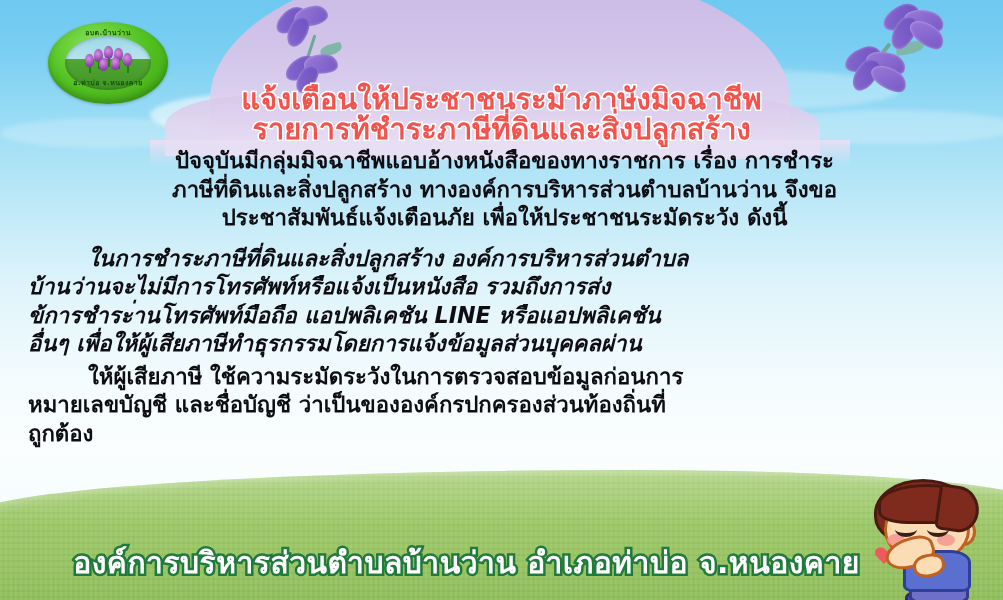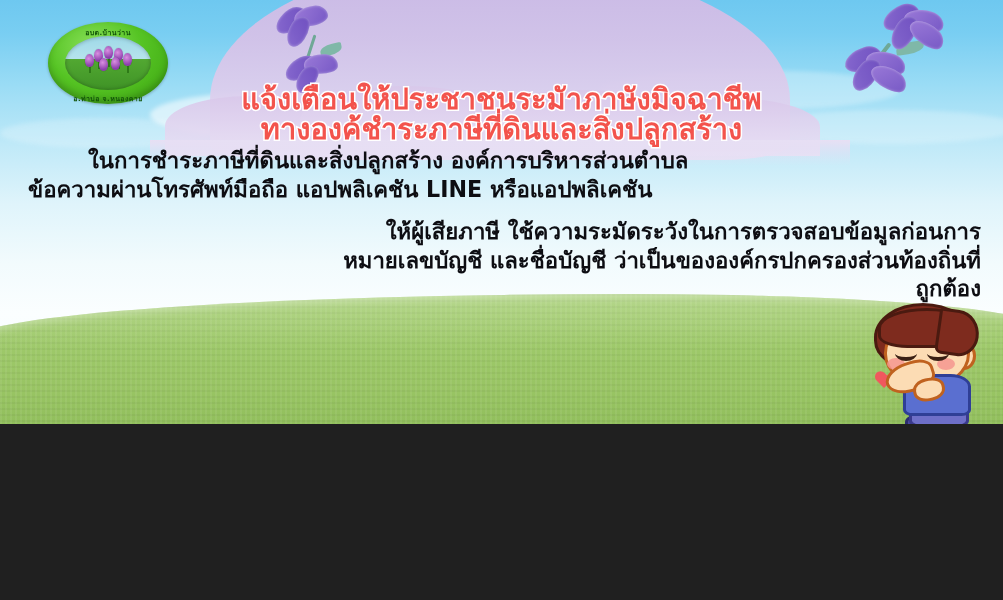--- a/index.html
+++ b/index.html
@@ -4,21 +4,21 @@
 <title>แจ้งประชาสัมพันธ์</title>
 <style>
   html, body {
     margin: 0;
     padding: 0;
     background: #202020;
   }
   #poster {
     position: relative;
     width: 1003px;
-    height: 424px;
+    height: 600px;
     overflow: hidden;
     font-family: "DejaVu Sans", "Liberation Sans", sans-serif;
     background: linear-gradient(to bottom,
         #6ec8f0 0%,
         #79cef2 8%,
         #9adcf5 20%,
         #bfe9f8 34%,
         #dff4fb 48%,
         #f2fbfd 62%,
         #fbfeff 74%,
@@ -105,21 +105,21 @@
   .logo-text-top, .logo-text-bot {
     position: absolute;
     left: 0; width: 120px;
     text-align: center;
     font-size: 7px;
     font-weight: bold;
     color: #13560a;
     letter-spacing: .4px;
   }
   .logo-text-top { top: 5px; }
-  .logo-text-bot { bottom: 0; }
+  .logo-text-bot { bottom: 16px; }
 
   
   .flower-cluster { position: absolute; }
   .petal {
     position: absolute;
     border-radius: 62% 38% 60% 40% / 60% 55% 45% 40%;
     background: linear-gradient(120deg, #8a6bd0 0%, #7c5ec8 40%, #6f4fc0 100%);
     box-shadow: inset 0 0 3px rgba(255,255,255,.45);
   }
   .petal.alt { background: linear-gradient(120deg, #9b7ad8, #7658c5); }
@@ -179,22 +179,22 @@
     color: #0d0d12;
     font-size: 22.2px;
     font-weight: bold;
     line-height: 28.5px;
     letter-spacing: 0px;
   }
   .para { margin: 0 0 6px 0; }
   .para .ln { display: block; white-space: nowrap; }
   #p1 { text-align: center; margin-bottom: 12px; }
   #p1 .ln:first-child { text-align: center; }
-  #p2 { margin-bottom: 14px; }
-  #p3 { margin-bottom: 0; text-align: right; }
+  #p2 { margin-bottom: 4px; font-style: italic; }
+  #p3 { margin-bottom: 0; }
   .indent { padding-left: 60px; }
 
   
   .grass {
     position: absolute;
     left: -30px;
     bottom: -10px;
     width: 1070px;
     height: 140px;
     background:
@@ -368,41 +368,49 @@
     <div class="petal alt" style="left:66px; top:6px;  width:40px; height:22px; transform:rotate(16deg);"></div>
     <div class="petal" style="left:48px; top:18px; width:36px; height:21px; transform:rotate(-54deg);"></div>
     <div class="petal alt" style="left:70px; top:20px; width:38px; height:21px; transform:rotate(40deg);"></div>
     <div class="petal" style="left:6px;  top:44px; width:38px; height:22px; transform:rotate(-18deg);"></div>
     <div class="petal alt" style="left:28px; top:48px; width:40px; height:22px; transform:rotate(20deg);"></div>
     <div class="petal" style="left:10px; top:60px; width:36px; height:21px; transform:rotate(-48deg);"></div>
     <div class="petal alt" style="left:32px; top:64px; width:38px; height:21px; transform:rotate(34deg);"></div>
   </div>
 
   <div class="subline" id="sub1">แจ้งเตือนให้ประชาชนระมัาภาษังมิจฉาชีพ</div>
-  <div class="subline" id="sub2">ทางองค้ชำระภาษีที่ดินและสิ่งปลูกสร้าง</div>
+  <div class="subline" id="sub2">รายการท้ชำระภาษีที่ดินและสิ่งปลูกสร้าง</div>
 
   <div class="body-area">
 
+    <p class="para" id="p1">
+      <span class="ln">ปัจจุบันมีกลุ่มมิจฉาชีพแอบอ้างหนังสือของทางราชการ เรื่อง การชำระ</span>
+      <span class="ln">ภาษีที่ดินและสิ่งปลูกสร้าง ทางองค์การบริหารส่วนตำบลบ้านว่าน จึงขอ</span>
+      <span class="ln">ประชาสัมพันธ์แจ้งเตือนภัย เพื่อให้ประชาชนระมัดระวัง ดังนี้</span>
+    </p>
 
     <p class="para" id="p2">
       <span class="ln indent">ในการชำระภาษีที่ดินและสิ่งปลูกสร้าง องค์การบริหารส่วนตำบล</span>
-      <span class="ln">ข้อความผ่านโทรศัพท์มือถือ แอปพลิเคชัน LINE หรือแอปพลิเคชัน</span>
+      <span class="ln">บ้านว่านจะไม่มีการโทรศัพท์หรือแจ้งเป็นหนังสือ รวมถึงการส่ง</span>
+      <span class="ln">ข้การชำระ่านโทรศัพท์มือถือ แอปพลิเคชัน LINE หรือแอปพลิเคชัน</span>
+      <span class="ln">อื่นๆ เพื่อให้ผู้เสียภาษีทำธุรกรรมโดยการแจ้งข้อมูลส่วนบุคคลผ่าน</span>
     </p>
 
     <p class="para" id="p3">
       <span class="ln indent">ให้ผู้เสียภาษี ใช้ความระมัดระวังในการตรวจสอบข้อมูลก่อนการ</span>
       <span class="ln">หมายเลขบัญชี และชื่อบัญชี ว่าเป็นขององค์กรปกครองส่วนท้องถิ่นที่</span>
       <span class="ln">ถูกต้อง</span>
     </p>
 
   </div>
 
   <div class="grass"></div>
   <div class="grass-shade"></div>
 
+  <div class="footer-text">องค์การบริหารส่วนตำบลบ้านว่าน อำเภอท่าบ่อ จ.หนองคาย</div>
 
   <div class="mascot">
     <div class="m-heart"></div>
     <div class="m-hair-back"></div>
     <div class="m-ear"></div>
     <div class="m-face"></div>
     <div class="m-hair-front"></div>
     <div class="m-hair-swoosh"></div>
     <div class="m-cheek l"></div>
     <div class="m-cheek r"></div>

